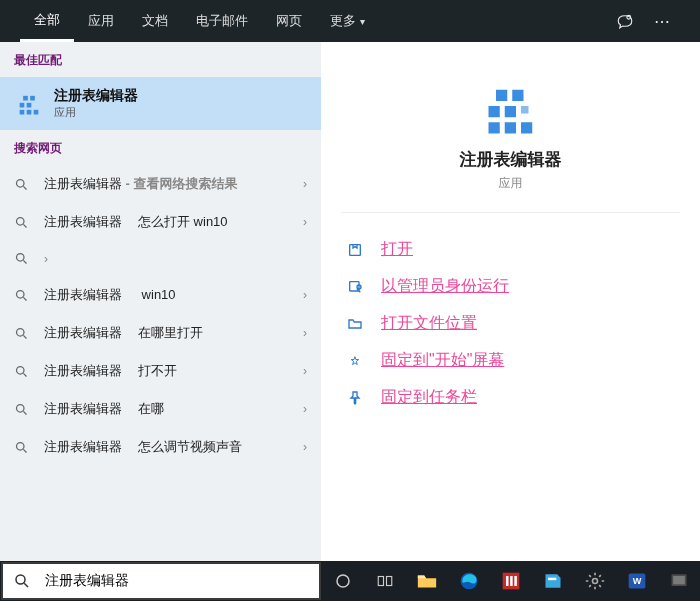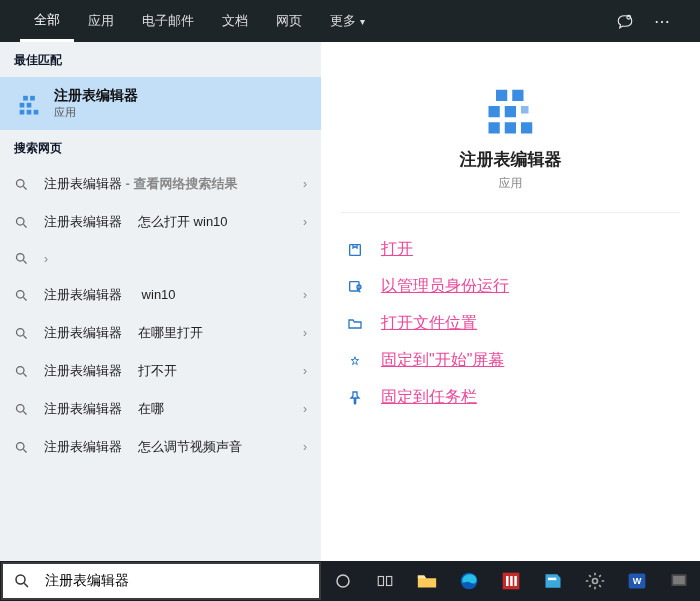--- a/index.html
+++ b/index.html
@@ -10,21 +10,21 @@
 .tab { padding: 0 14px; font-size: 13px; display: flex; align-items: center; height: 100%; cursor: pointer; color: #ddd; }
 .tab.active { border-bottom: 3px solid #fff; color: #fff; font-weight: 500; }
 .tab .chev { margin-left: 4px; font-size: 10px; }
 .spacer { flex: 1; }
 .top-icon { padding: 0 10px; cursor: pointer; font-size: 16px; opacity: .9; }
 
 .content { display: flex; height: calc(100% - 42px - 40px); }
 .left { width: 321px; background: #eef1f4; display: flex; flex-direction: column; }
 .right { flex: 1; background: #fff; padding: 24px 20px; }
 
-.section-header { font-size: 12px; padding: 10px 14px 8px; color: #0f172a; font-weight: 600; }
+.section-header { font-size: 12px; padding: 10px 14px 8px; color: #701a75; font-weight: 600; }
 
 .best-match { display: flex; align-items: center; padding: 10px 14px; background: #c2dff7; cursor: pointer; }
 .best-match .ico { width: 30px; height: 30px; margin-right: 10px; display: flex; align-items: center; justify-content: center; }
 .bm-title { font-size: 14px; font-weight: 600; color: #111; }
 .bm-sub { font-size: 11px; color: #555; }
 
 .result-row { display: flex; align-items: center; padding: 10px 14px; cursor: pointer; font-size: 13px; }
 .result-row .ico { width: 18px; margin-right: 12px; color: #555; }
 .result-row .text { flex: 1; color: #222; }
 .result-row .text .light { color: #888; font-weight: 700; }
@@ -49,22 +49,22 @@
 
 svg { display: block; }
 </style>
 </head>
 <body>
 
 <div class="top-bar">
   <div class="tabs">
     <div class="tab active">全部</div>
     <div class="tab">应用</div>
+    <div class="tab">文档</div>
     <div class="tab">电子邮件</div>
-    <div class="tab">文档</div>
     <div class="tab">网页</div>
     <div class="tab">
         <span>更多</span>
         <span class="chev">▾</span>
       </div>
   </div>
   <div class="spacer"></div>
   <div class="top-icon">
     <svg width="18" height="18" viewBox="0 0 24 24" fill="none" stroke="currentColor" stroke-width="1.5">
         <path d="M3 12c0-4 3-7 9-7s9 3 9 7-3 7-9 7c-1 0-2 0-3-.3L5 21l1-4c-2-1-3-3-3-5z"></path>

